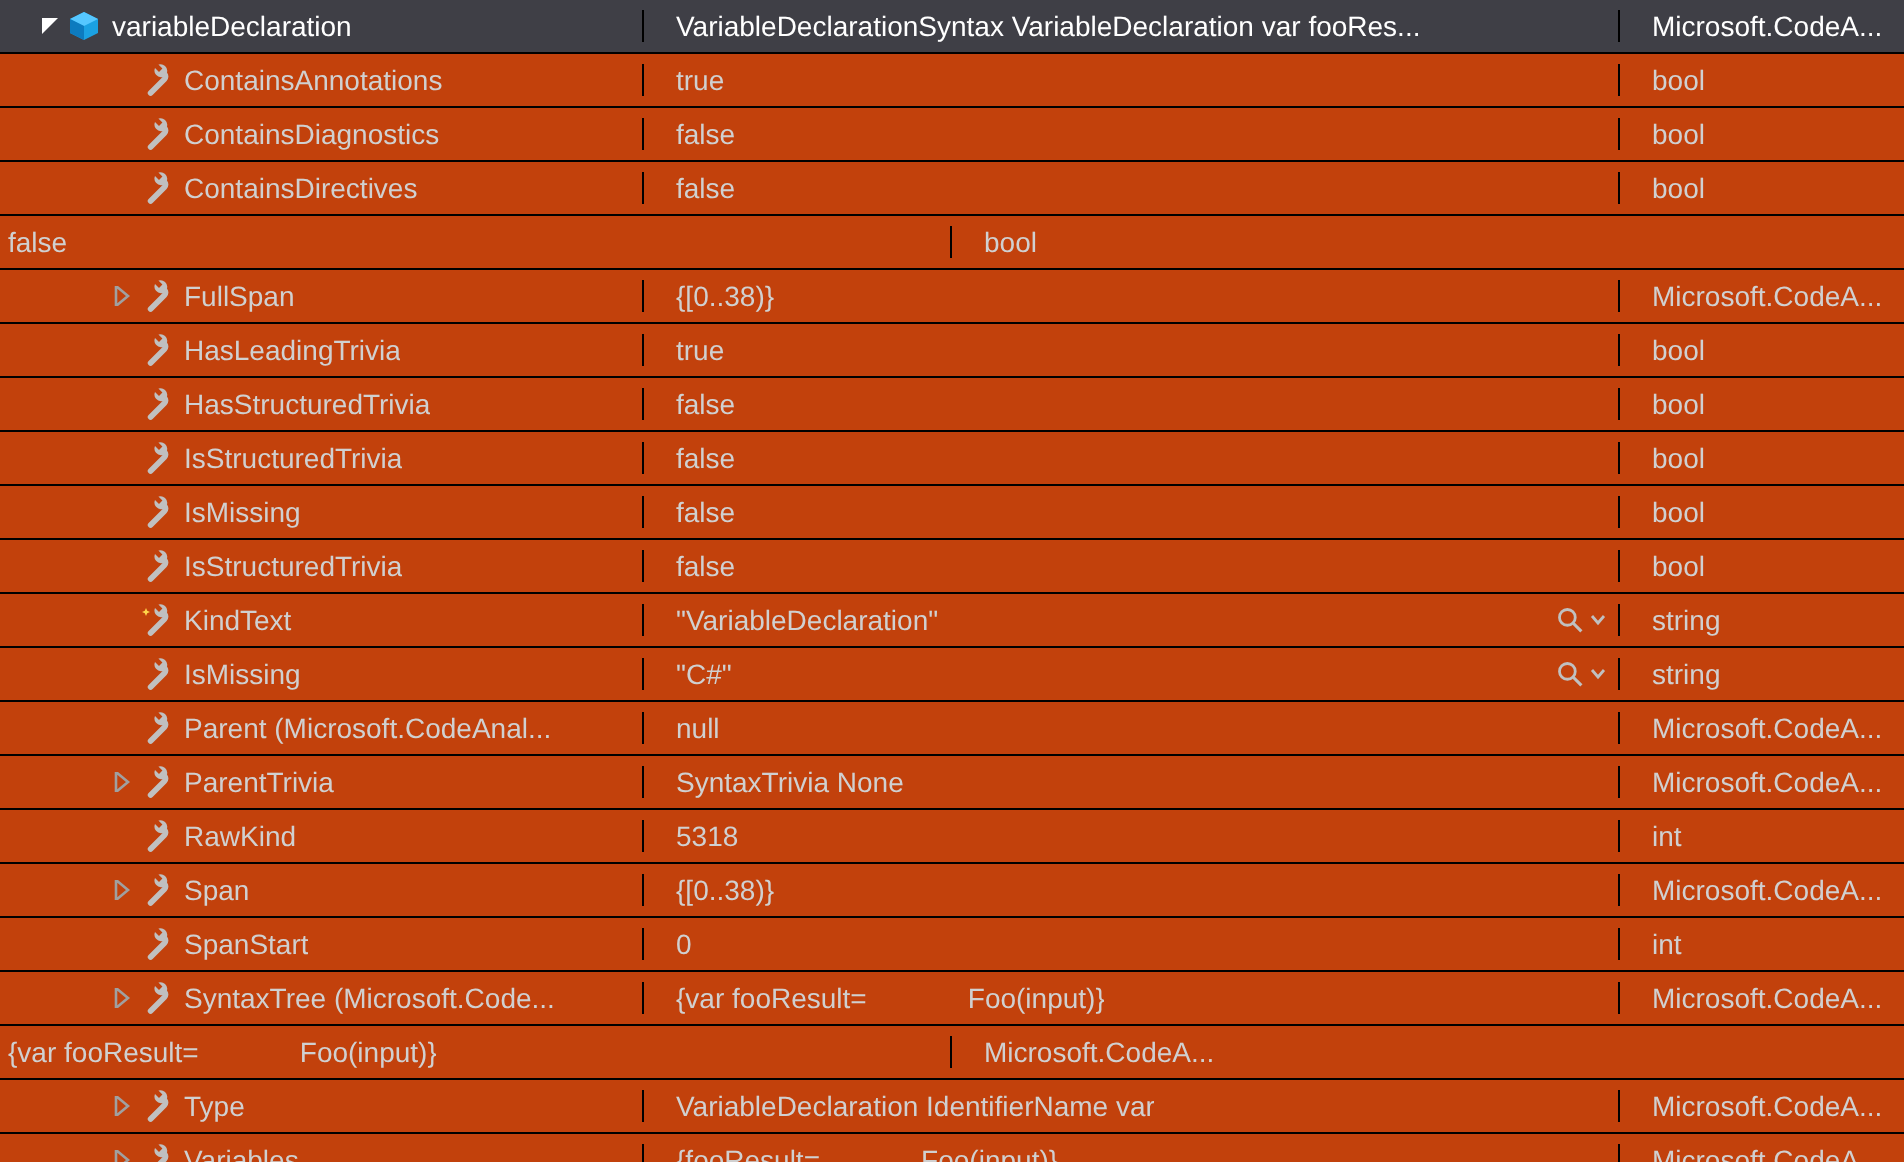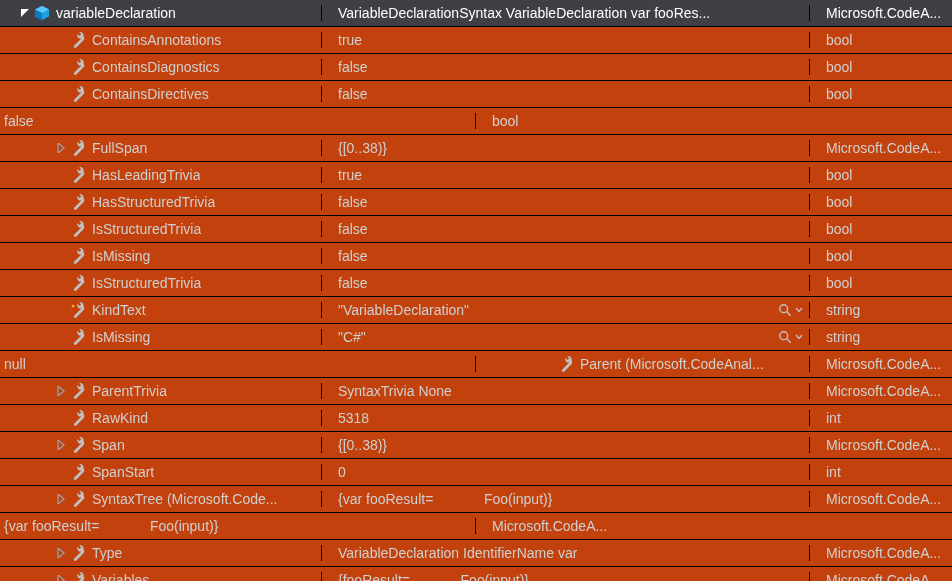--- a/index.html
+++ b/index.html
@@ -312,32 +312,32 @@
             <svg width="8" height="8" viewBox="0 0 8 8">
               <path d="M1 2 L4 5.5 L7 2" fill="none" stroke="#c0c0c0" stroke-width="1.4"></path>
             </svg>
           </div>
         </div>
         <div class="cell type-col">
           <span class="type-text">string</span>
         </div>
       </div>
       <div class="row rowbg">
+        <div class="cell name-col">
+          <span class="indent" style="width:52px"></span>
+          <span class="expander"></span>
+          <span class="icon">
+            <svg width="16" height="16" viewBox="0 0 16 16">
+              <path d="M13.5 4.2a3.3 3.3 0 0 0-4.3-3.9l2 2-1.7 1.7-2-2A3.3 3.3 0 0 0 11.3 6.5l-7 7a1.4 1.4 0 1 0 2 2l7-7a3.3 3.3 0 0 0 .2-4.3z" fill="#c0c0c0"></path>
+            </svg>
+          </span>
+          <span class="name-text">Parent (Microsoft.CodeAnal...</span>
+        </div>
         <div class="cell value-col">
           <span class="value-text">null</span>
-        </div>
-        <div class="cell name-col">
-          <span class="indent" style="width:52px"></span>
-          <span class="expander"></span>
-          <span class="icon">
-            <svg width="16" height="16" viewBox="0 0 16 16">
-              <path d="M13.5 4.2a3.3 3.3 0 0 0-4.3-3.9l2 2-1.7 1.7-2-2A3.3 3.3 0 0 0 11.3 6.5l-7 7a1.4 1.4 0 1 0 2 2l7-7a3.3 3.3 0 0 0 .2-4.3z" fill="#c0c0c0"></path>
-            </svg>
-          </span>
-          <span class="name-text">Parent (Microsoft.CodeAnal...</span>
         </div>
         <div class="cell type-col">
           <span class="type-text">Microsoft.CodeA...</span>
         </div>
       </div>
       <div class="row rowbg">
         <div class="cell name-col">
           <span class="indent" style="width:52px"></span>
           <span class="expander">
             <svg width="10" height="10" viewBox="0 0 10 10">

